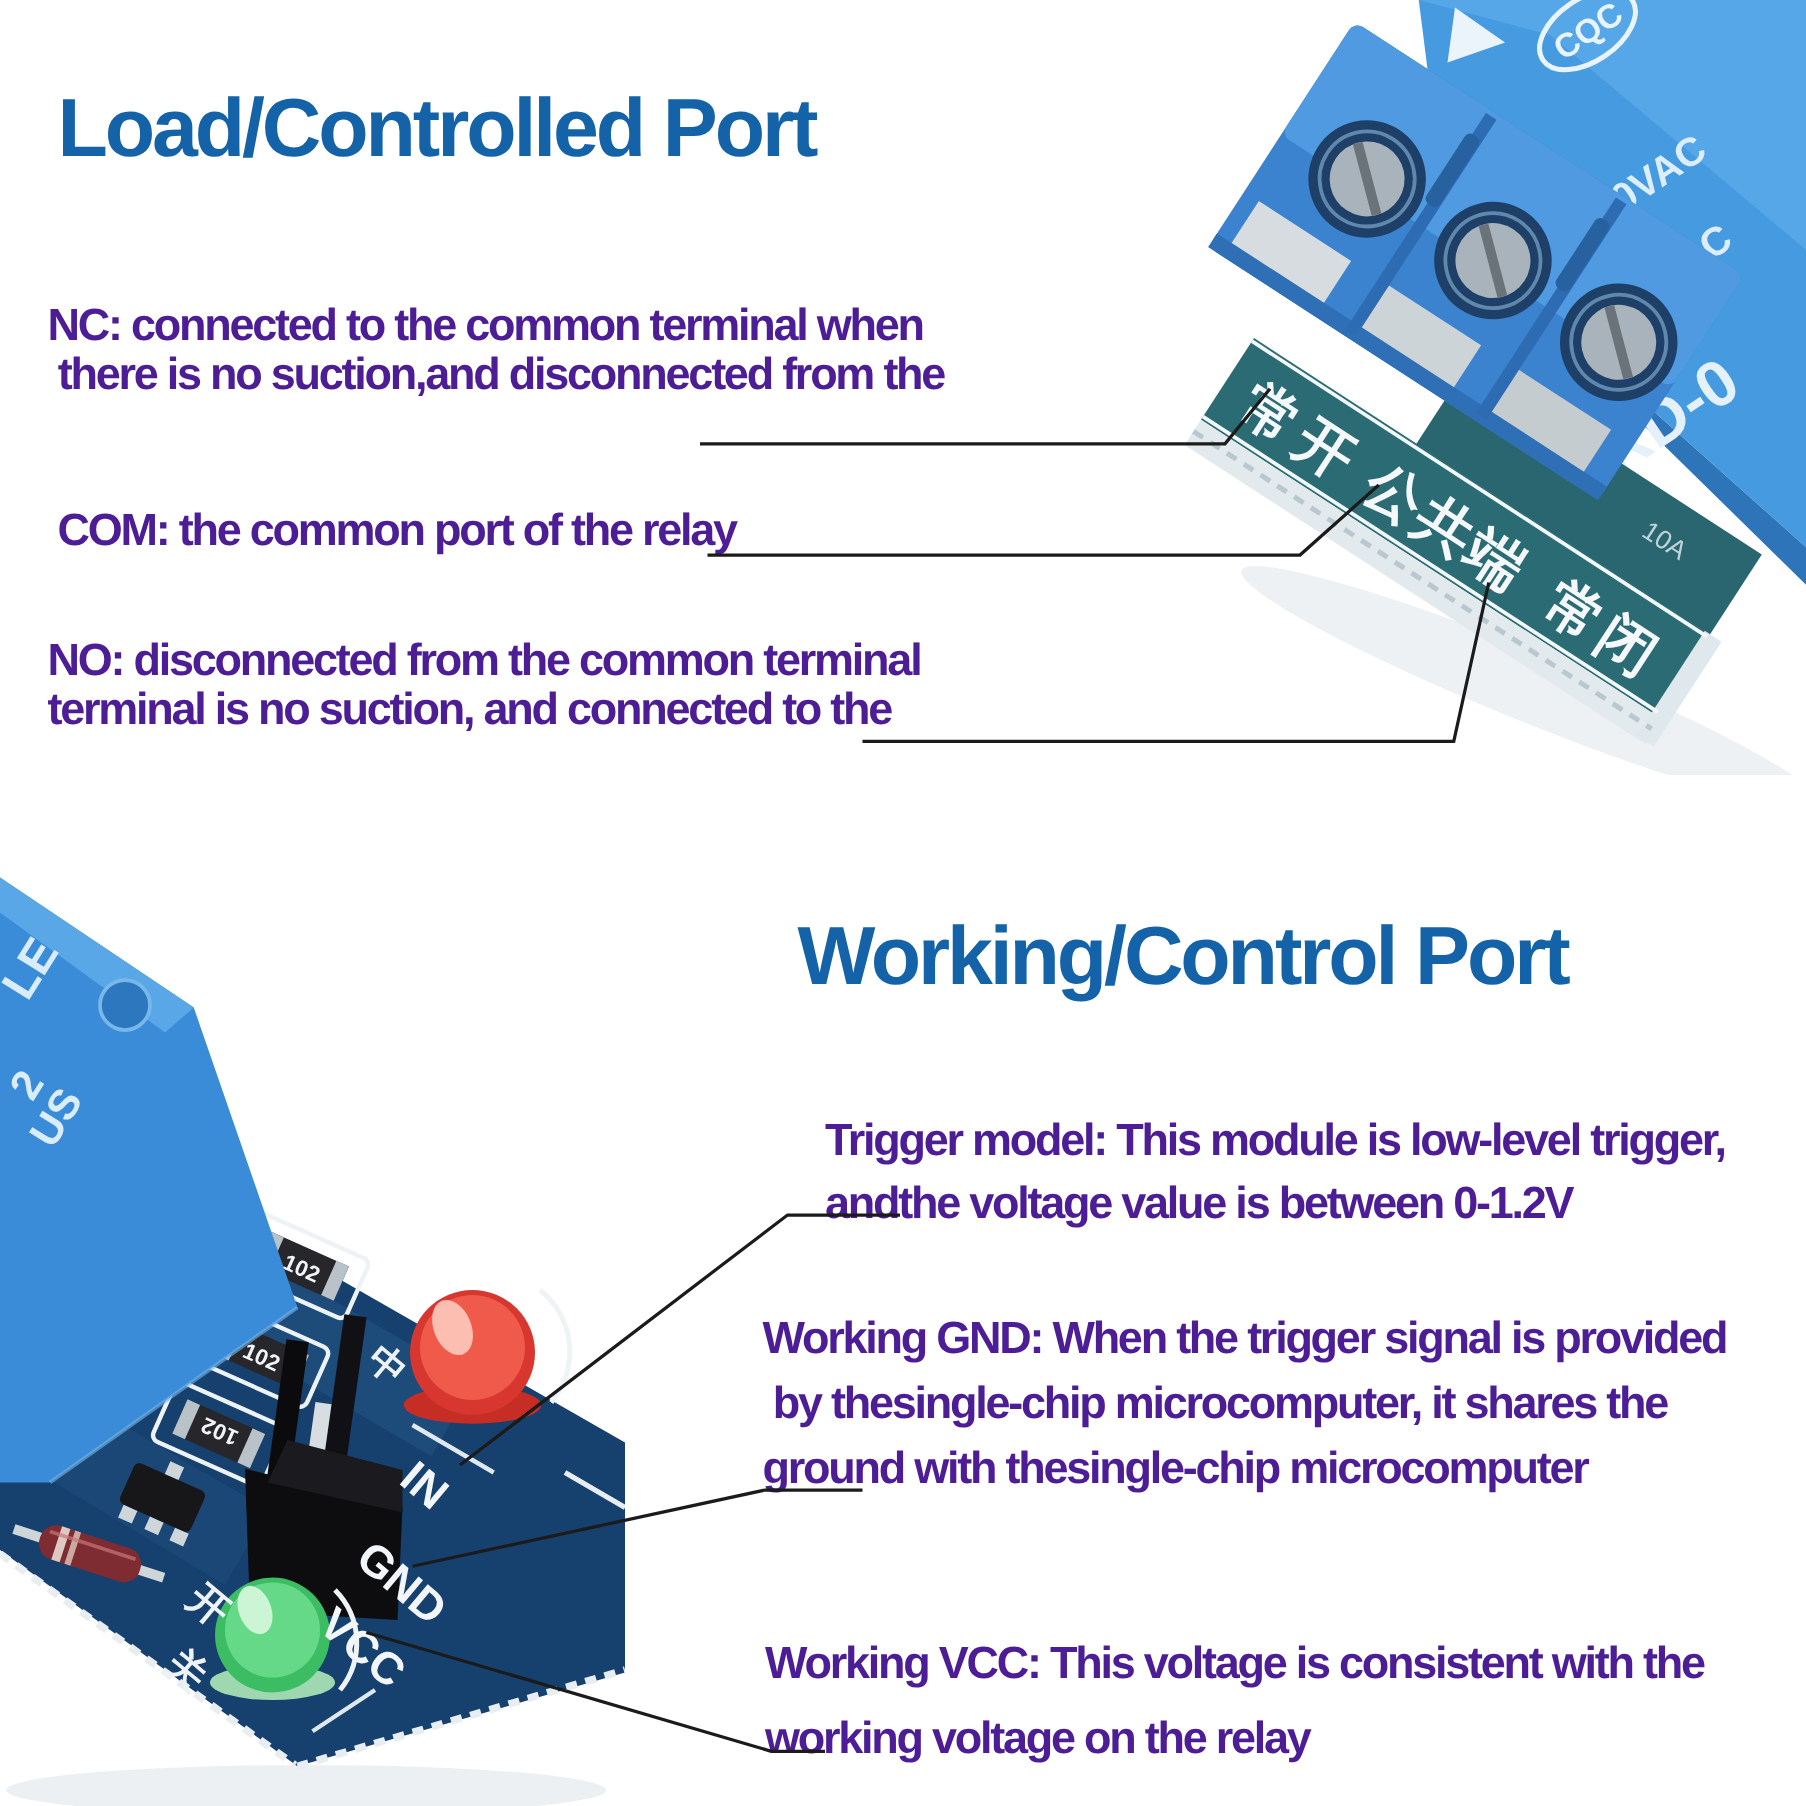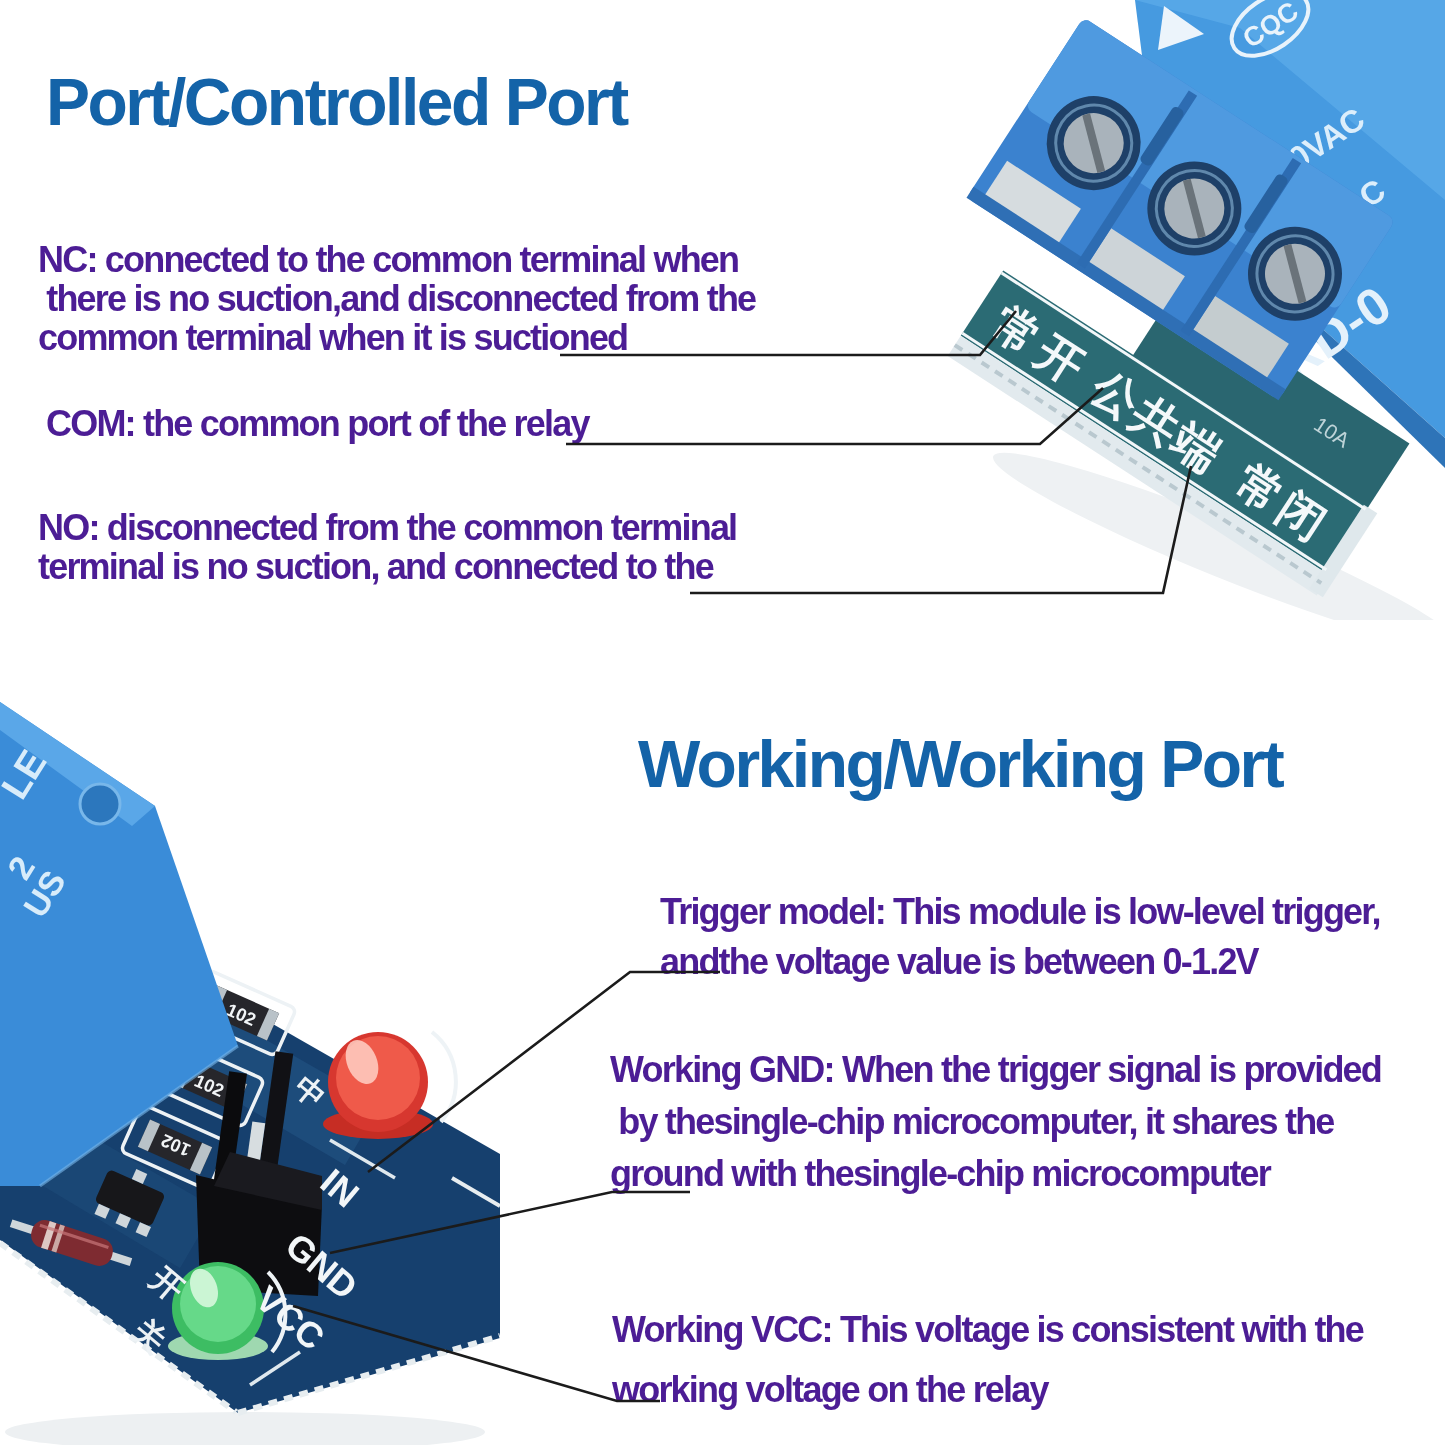--- a/index.html
+++ b/index.html
@@ -199,38 +199,37 @@
 
   <svg id="callouts" width="1445" height="1445" viewBox="0 0 1445 1445">
     <polyline class="callout" points="560,355 980,355 1016,311"></polyline>
     <polyline class="callout" points="566,444 1040,444 1103,388"></polyline>
     <polyline class="callout" points="690,593 1163,593 1191,466"></polyline>
     <polyline class="callout" points="720,972 630,972 368,1172"></polyline>
     <polyline class="callout" points="690,1192 612,1192 330,1253"></polyline>
     <polyline class="callout" points="660,1401 617,1401 293,1306"></polyline>
   </svg>
 
-  <div class="heading" style="left:46px;top:68px;">Port/Controlled Port</div>
+  <div class="heading" style="left:46px;top:68px;">Load/Controlled Port</div>
 
   <div class="para lh-top" style="left:38px;top:240px;">
     <div class="line">NC: connected to the common terminal when</div>
     <div class="line"> there is no suction,and disconnected from the</div>
-    <div class="line">common terminal when it is suctioned</div>
   </div>
 
   <div class="para lh-top" style="left:46px;top:404px;">
     <div class="line">COM: the common port of the relay</div>
   </div>
 
   <div class="para lh-top" style="left:38px;top:508px;">
     <div class="line">NO: disconnected from the common terminal</div>
     <div class="line">terminal is no suction, and connected to the</div>
   </div>
 
-  <div class="heading" style="left:638px;top:730px;">Working/Working Port</div>
+  <div class="heading" style="left:638px;top:730px;">Working/Control Port</div>
 
   <div class="para lh-trig" style="left:660px;top:872px;margin-top:15px;">
     <div class="line">Trigger model: This module is low-level trigger,</div>
     <div class="line">andthe voltage value is between 0-1.2V</div>
   </div>
 
   <div class="para lh-gnd" style="left:610px;top:1044px;">
     <div class="line">Working GND: When the trigger signal is provided</div>
     <div class="line"> by thesingle-chip microcomputer, it shares the</div>
     <div class="line">ground with thesingle-chip microcomputer</div>

